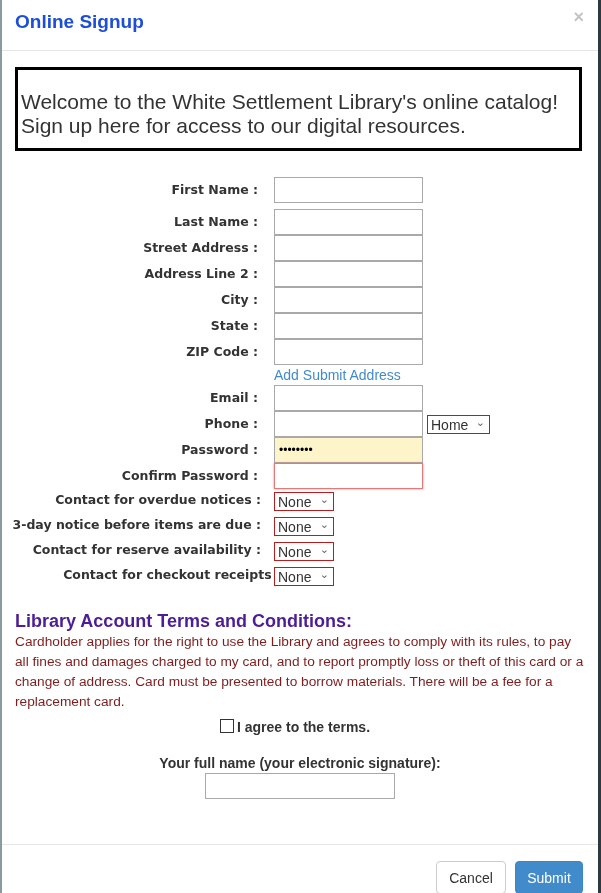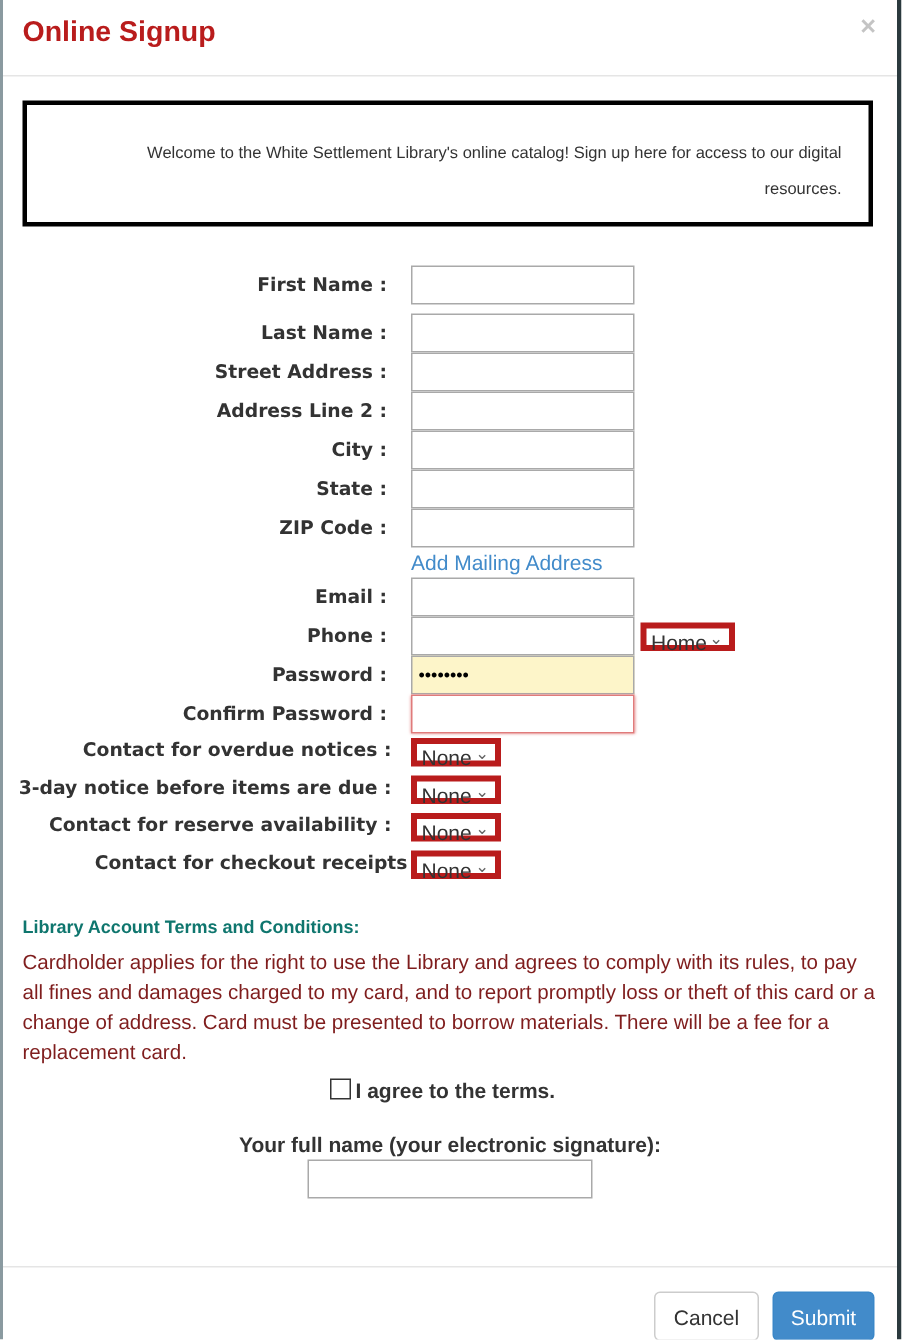--- a/index.html
+++ b/index.html
@@ -7,47 +7,47 @@
     width:601px; height:893px; overflow:hidden;
     background:#ffffff;
     font-family:"Liberation Sans", sans-serif;
     color:#333;
     position:relative;
   }
   .left-edge { position:absolute; left:0; top:0; width:2px; height:893px; background:#8a9aa0; }
   .right-edge { position:absolute; right:0; top:0; width:3px; height:893px; background:#2b3a3e; }
   .modal { position:absolute; left:2px; top:0; width:596px; height:893px; background:#fff; }
   .header { height:50px; border-bottom:1px solid #e5e5e5; position:relative; }
-  .title { position:absolute; left:13px; top:11px; font-size:19px; font-weight:bold; color:#b91c1c; }
+  .title { position:absolute; left:13px; top:11px; font-size:19px; font-weight:bold; color:#1d4ed8; }
   .close { position:absolute; right:14px; top:7px; font-size:18px; font-weight:bold; color:#c4c4c4; cursor:pointer; line-height:20px; }
   .welcome {
     position:absolute; left:13px; top:67px; width:561px; height:78px;
     border:3px solid #000; box-sizing:content-box;
   }
-  .welcome p { margin:0; padding:20px 18px 0 33px; font-size:11px; line-height:24px; color:#333;text-align:right; }
+  .welcome p { margin:0; padding:20px 18px 0 3px; font-size:21px; line-height:24px; color:#333; }
   .row { position:absolute; left:0; height:26px; }
   .lbl {
     position:absolute; right:340px; width:300px; text-align:right;
     font-family:"DejaVu Sans", sans-serif; font-weight:bold; font-size:12.5px; color:#333;
   }
   .inp {
     position:absolute; left:272px; width:147px; height:24px;
     border:1px solid #a9a9a9; background:#fff; box-sizing:content-box;
   }
   .inp.pw { background:#fdf5c9; }
   .inp.err { border:1px solid #e07b7b; box-shadow:0 0 2px #e07b7b; }
   .pwdots { position:absolute; left:4px; top:5px; font-size:12px; letter-spacing:0px; color:#000; }
   .link { position:absolute; left:272px; top:367px; font-size:14px; color:#428bca; cursor:pointer; }
   .sel {
-    position:absolute; height:19px; border:4px solid #b91c1c; background:#fff;
+    position:absolute; height:19px; border:1px solid #b91c1c; background:#fff;
     font-size:14px; color:#333; box-sizing:border-box;
   }
   .sel span.v { position:absolute; left:3px; top:1px; }
   .sel span.c { position:absolute; right:4px; top:0px; font-size:11px; color:#666; }
-  .terms-h { position:absolute; left:13px; top:611px; font-weight:bold; font-size:12px; color:#0f766e; }
+  .terms-h { position:absolute; left:13px; top:611px; font-weight:bold; font-size:18px; color:#4c1d95; }
   .terms-t { position:absolute; left:13px; top:632px; width:570px; font-size:13.7px; line-height:20px; color:#7f1d1d; }
   .agree { position:absolute; left:218px; top:719px; font-weight:bold; font-size:14px; color:#333; }
   .cb { display:inline-block; width:12px; height:12px; border:1px solid #333; vertical-align:-1px; margin-right:3px; cursor:pointer; }
   .sig-l { position:absolute; left:0; width:596px; top:755px; text-align:center; font-weight:bold; font-size:14px; color:#333; }
   .sig-i { position:absolute; left:203px; top:773px; width:188px; height:24px; border:1px solid #a9a9a9; }
   .footer { position:absolute; left:0; top:829px; width:596px; height:64px; border-top:1px solid #e5e5e5;margin-top:15px; }
   .btn { position:absolute; top:16px; height:33px; border-radius:4px; font-size:14px; text-align:center; line-height:33px; cursor:pointer; box-sizing:border-box; }
   .btn-cancel { left:434px; width:70px; border:1px solid #ccc; background:#fff; color:#333; }
   .btn-submit { left:513px; width:68px; border:1px solid #3a87c8; background:#428bca; color:#fff; }
 </style>
@@ -89,21 +89,21 @@
   </div>
   <div class="row" style="top:339px;width:596px;">
     <span class="lbl" style="top:5px;">ZIP Code :</span>
     <div class="inp" style="top:0;"></div>
   </div>
   <div class="row" style="top:313px;width:596px;">
     <span class="lbl" style="top:5px;">State :</span>
     <div class="inp" style="top:0;"></div>
   </div>
 
-  <span class="link">Add Mailing Address</span>
+  <span class="link">Add Submit Address</span>
 
   <div class="row" style="top:385px;width:596px;">
     <span class="lbl" style="top:5px;">Email :</span>
     <div class="inp" style="top:0;"></div>
   </div>
   <div class="row" style="top:411px;width:596px;">
     <span class="lbl" style="top:5px;">Phone :</span>
     <div class="inp" style="top:0;"></div>
     <div class="sel" style="left:425px;top:4px;width:63px;">
       <span class="v">Home</span>

